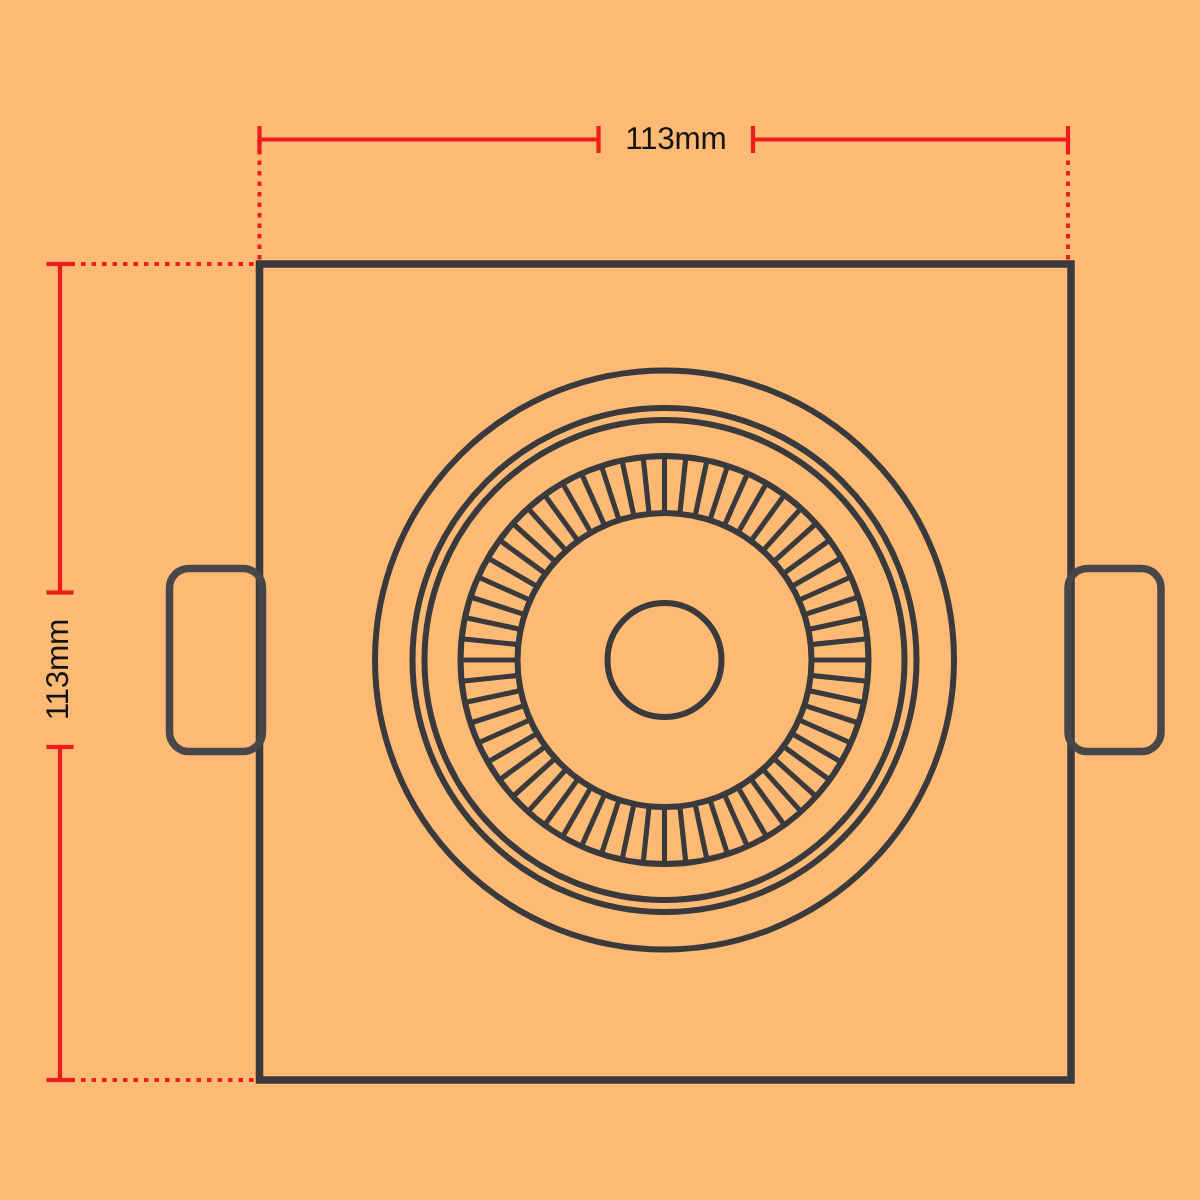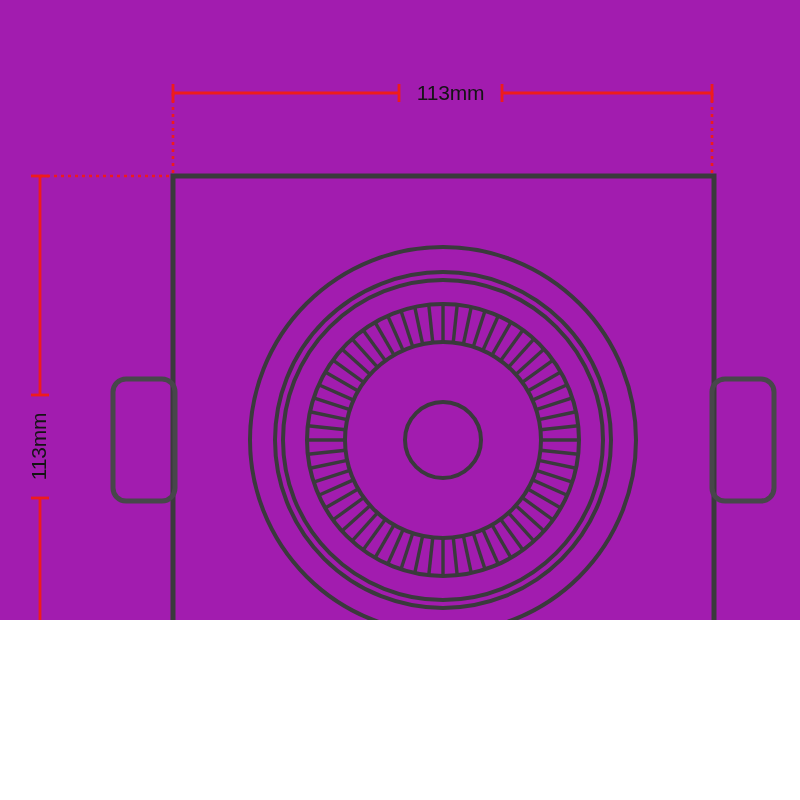--- a/index.html
+++ b/index.html
@@ -6,22 +6,22 @@
     margin: 0;
     padding: 0;
     background: #ffffff;
   }
   body {
     font-family: "Liberation Sans", sans-serif;
   }
   #drawing-canvas {
     position: relative;
     width: 800px;
-    height: 620px;
-    background: #a21caf;
+    height: 800px;
+    background: #fdba74;
     overflow: hidden;
   }
   #drawing-canvas svg {
     display: block;
   }
   .dim-text {
     font-family: "Liberation Sans", sans-serif;
     font-size: 21px;
     fill: #141414;
     letter-spacing: -0.2px;

